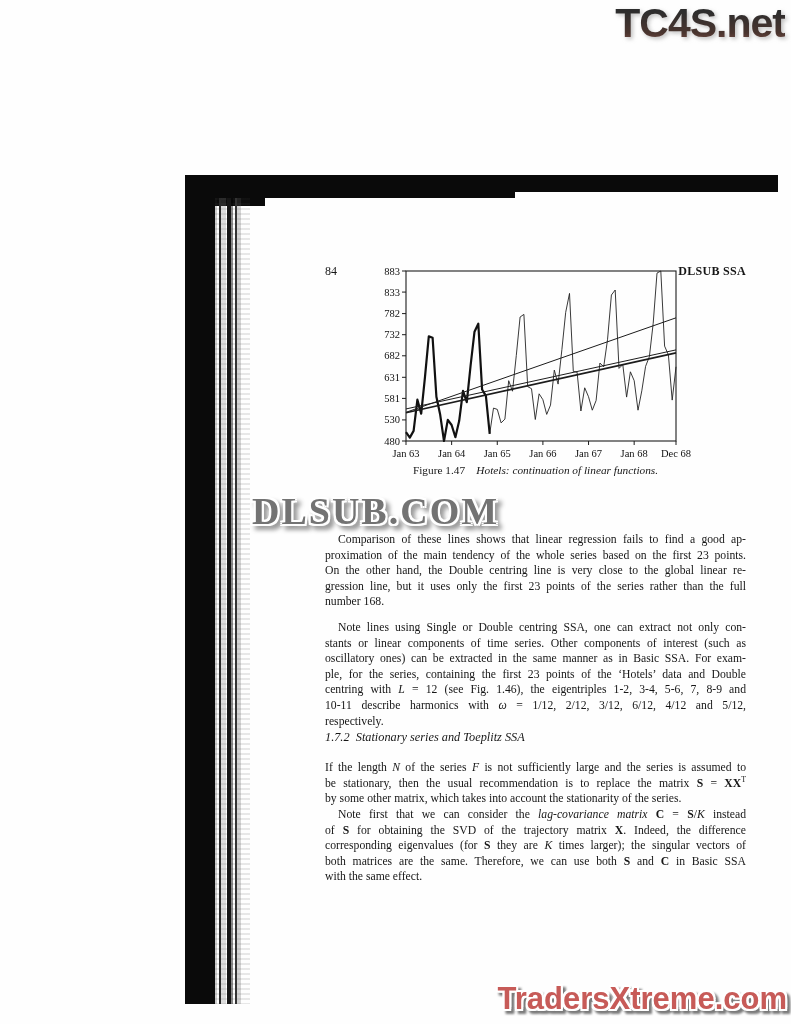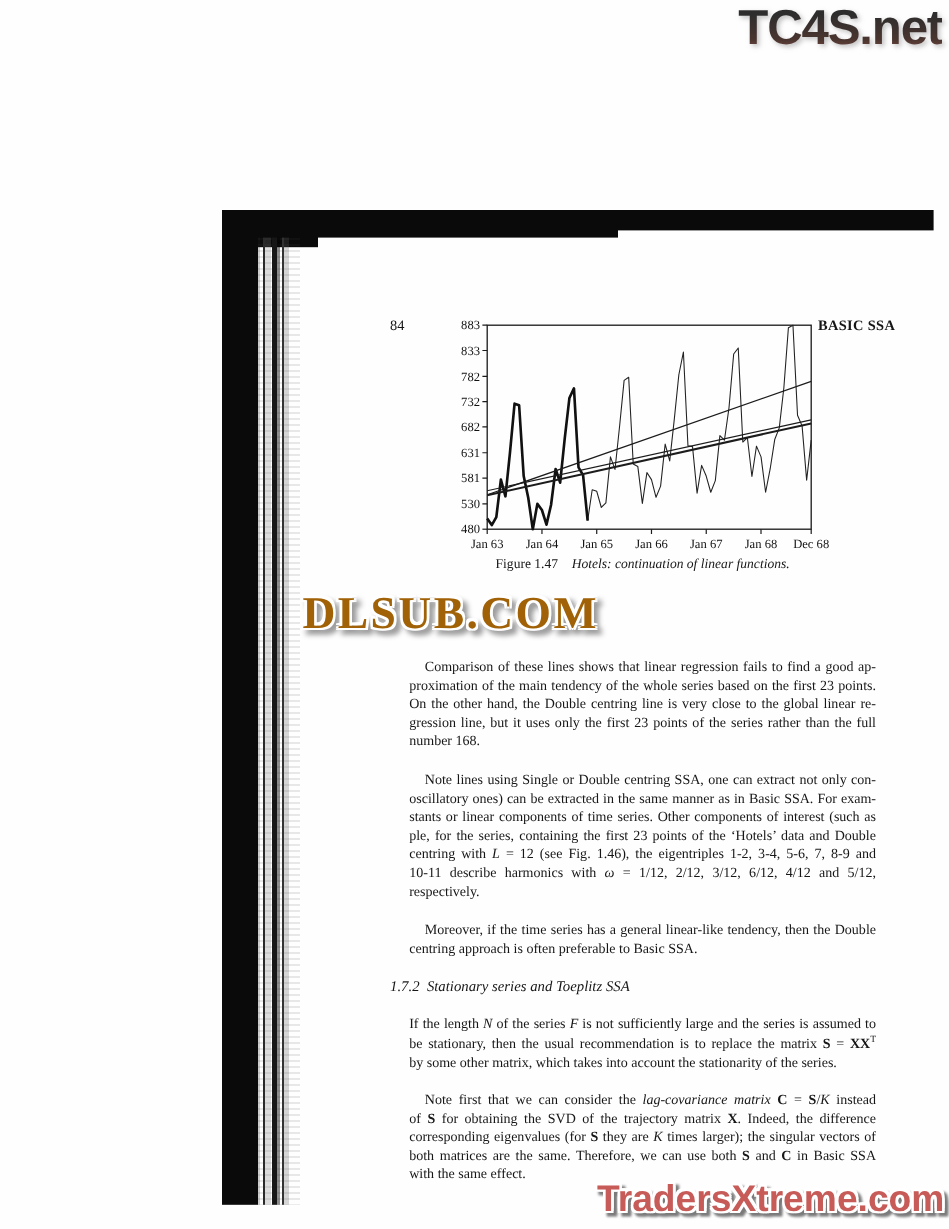--- a/index.html
+++ b/index.html
@@ -35,21 +35,21 @@
     position:absolute;top:0;right:6px;
     font-family:"Liberation Sans","DejaVu Sans",sans-serif;
     font-weight:bold;font-size:41px;letter-spacing:-1px;
     background:linear-gradient(180deg,#2d2d2d 25%,#4a352f 70%,#8a564c 100%);
     -webkit-background-clip:text;background-clip:text;color:transparent;
     filter:drop-shadow(2px 2px 2px rgba(140,140,140,.55));
   }
   #wm-mid{
     position:absolute;left:252px;top:489px;
     font-weight:bold;font-size:38px;letter-spacing:2px;
-    color:#a16207;
+    color:#737373;
     text-shadow:
       -2px -2px 0 #fff, 2px -2px 0 #fff, -2px 2px 0 #fff, 2px 2px 0 #fff,
       -2px 0 0 #fff, 2px 0 0 #fff, 0 -2px 0 #fff, 0 2px 0 #fff;
     filter:drop-shadow(4px 4px 2px rgba(40,40,40,.45));
   }
   #wm-bottom{
     position:absolute;top:981px;right:4px;
     font-family:"Liberation Sans","DejaVu Sans",sans-serif;
     font-weight:bold;font-size:31px;letter-spacing:0px;
     color:#c75b58;
@@ -78,21 +78,21 @@
     position:absolute;left:325px;top:464px;width:421px;
     text-align:center;font-size:11.3px;
   }
   #figure-caption .cap-text{font-style:italic;}
 
   
   #article{
     position:absolute;left:325px;top:532px;width:421px;
     font-size:11.7px;
   }
-  .para{margin:16px;}
+  .para{margin:0;}
   .pline{
     height:15.6px;line-height:15.6px;overflow:hidden;
     text-align:justify;text-align-last:justify;
   }
   .pline.last{text-align-last:left;}
   .pline.indent{text-indent:13px;}
   .section-heading{
     font-style:italic;font-size:12.3px;height:16px;line-height:16px;
   }
   sup{font-size:8px;vertical-align:super;line-height:0;}
@@ -105,21 +105,21 @@
 <div class="scan-bar" id="bar-notch"></div>
 <div class="scan-bar" id="bar-left"></div>
 <div id="binding"></div>
 
 <div id="wm-top">TC4S.net</div>
 <div id="wm-mid">DLSUB.COM</div>
 <div id="wm-bottom">TradersXtreme.com</div>
 
 <div id="page-header">
   <span id="page-number">84</span>
-  <span id="running-title">BASIC SSA</span>
+  <span id="running-title">DLSUB SSA</span>
 </div>
 
 <div id="chart-wrap">
   <svg id="chart-svg" viewBox="0 0 330 208" xmlns="http://www.w3.org/2000/svg">
       <rect x="36" y="9" width="270" height="170" fill="none" stroke="#1c1c1c" stroke-width="1.1"></rect>
       <line x1="32" y1="9" x2="36" y2="9" stroke="#1c1c1c" stroke-width="1"></line>
       <text x="30" y="12.5" text-anchor="end">883</text>
       <line x1="32" y1="30.09181141439206" x2="36" y2="30.09181141439206" stroke="#1c1c1c" stroke-width="1"></line>
       <text x="30" y="33.591811414392055" text-anchor="end">833</text>
       <line x1="32" y1="51.60545905707196" x2="36" y2="51.60545905707196" stroke="#1c1c1c" stroke-width="1"></line>
@@ -167,30 +167,26 @@
 <div id="article">
     <div class="para">
       <div class="pline indent">Comparison of these lines shows that linear regression fails to find a good ap-</div>
       <div class="pline">proximation of the main tendency of the whole series based on the first 23 points.</div>
       <div class="pline">On the other hand, the Double centring line is very close to the global linear re-</div>
       <div class="pline">gression line, but it uses only the first 23 points of the series rather than the full</div>
       <div class="pline last">number 168.</div>
     </div>
     <div class="para" style="margin-top: 10px;">
       <div class="pline indent">Note lines using Single or Double centring SSA, one can extract not only con-</div>
+      <div class="pline">stants or linear components of time series. Other components of interest (such as</div>
       <div class="pline">oscillatory ones) can be extracted in the same manner as in Basic SSA. For exam-</div>
-      <div class="pline">stants or linear components of time series. Other components of interest (such as</div>
       <div class="pline">ple, for the series, containing the first 23 points of the ‘Hotels’ data and Double</div>
       <div class="pline">centring with <i>L</i> = 12 (see Fig. 1.46), the eigentriples 1-2, 3-4, 5-6, 7, 8-9 and</div>
       <div class="pline">10-11 describe harmonics with <i>ω</i> = 1/12, 2/12, 3/12, 6/12, 4/12 and 5/12,</div>
       <div class="pline last">respectively.</div>
-    </div>
-    <div class="para">
-      <div class="pline indent">Moreover, if the time series has a general linear-like tendency, then the Double</div>
-      <div class="pline last">centring approach is often preferable to Basic SSA.</div>
     </div>
     <div class="section-heading" style="margin-bottom: 15px;">1.7.2&nbsp;&nbsp;Stationary series and Toeplitz SSA</div>
     <div class="para">
       <div class="pline">If the length <i>N</i> of the series <i>F</i> is not sufficiently large and the series is assumed to</div>
       <div class="pline">be stationary, then the usual recommendation is to replace the matrix <b>S</b> = <b>XX</b><sup>T</sup></div>
       <div class="pline last">by some other matrix, which takes into account the stationarity of the series.</div>
     </div>
     <div class="para">
       <div class="pline indent">Note first that we can consider the <i>lag-covariance matrix</i> <b>C</b> = <b>S</b>/<i>K</i> instead</div>
       <div class="pline">of <b>S</b> for obtaining the SVD of the trajectory matrix <b>X</b>. Indeed, the difference</div>

